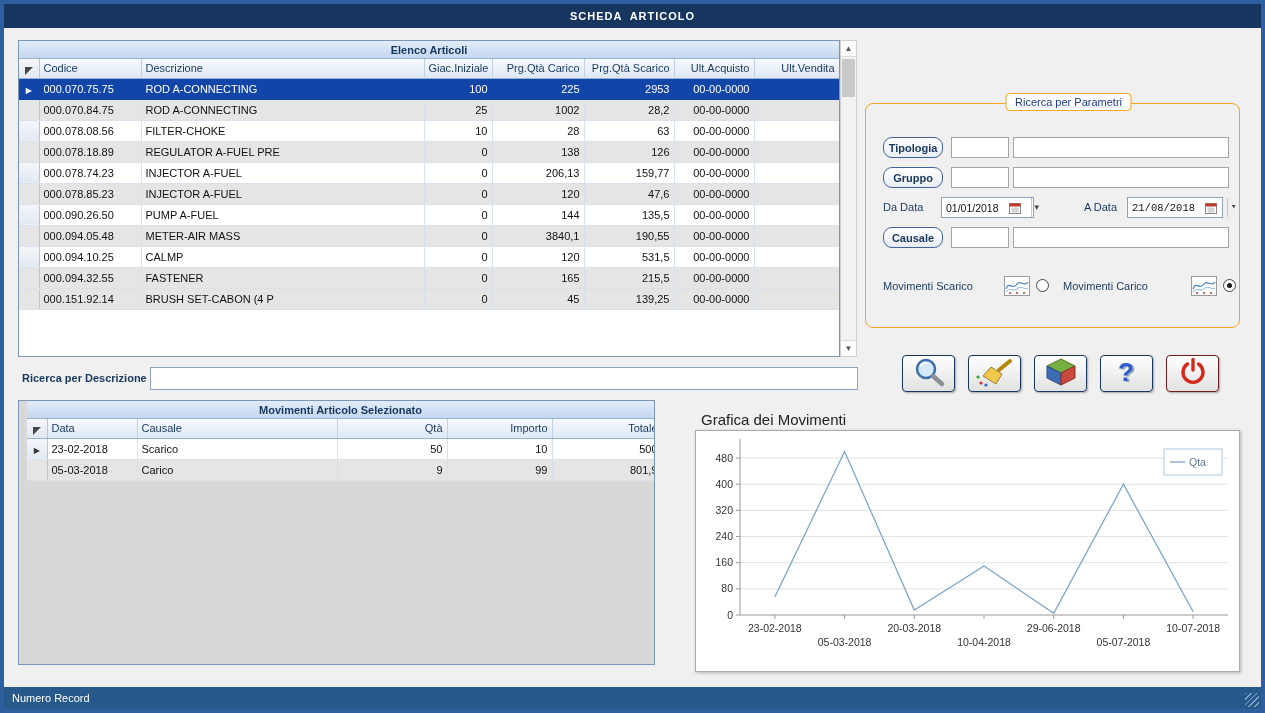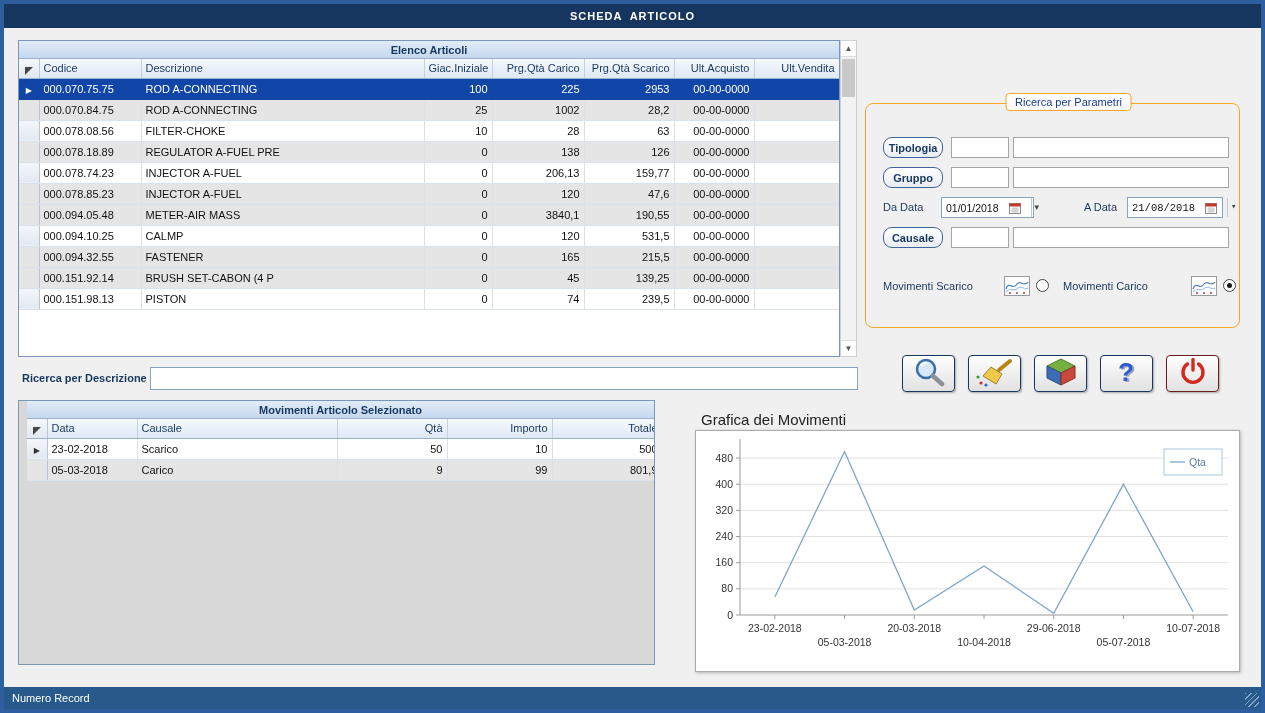--- a/index.html
+++ b/index.html
@@ -185,20 +185,30 @@
             <tr class="alt">
               <td class="ind"></td>
               <td class="l">000.078.85.23</td>
               <td class="l">INJECTOR A-FUEL</td>
               <td class="r">0</td>
               <td class="r">120</td>
               <td class="r">47,6</td>
               <td class="r">00-00-0000</td>
               <td class="r"></td>
             </tr>
+            <tr>
+              <td class="ind"></td>
+              <td class="l">000.090.26.50</td>
+              <td class="l">PUMP A-FUEL</td>
+              <td class="r">0</td>
+              <td class="r">144</td>
+              <td class="r">135,5</td>
+              <td class="r">00-00-0000</td>
+              <td class="r"></td>
+            </tr>
             <tr class="alt">
               <td class="ind"></td>
               <td class="l">000.094.05.48</td>
               <td class="l">METER-AIR MASS</td>
               <td class="r">0</td>
               <td class="r">3840,1</td>
               <td class="r">190,55</td>
               <td class="r">00-00-0000</td>
               <td class="r"></td>
             </tr>
@@ -222,30 +232,20 @@
               <td class="r">00-00-0000</td>
               <td class="r"></td>
             </tr>
             <tr class="alt">
               <td class="ind"></td>
               <td class="l">000.151.92.14</td>
               <td class="l">BRUSH SET-CABON (4 P</td>
               <td class="r">0</td>
               <td class="r">45</td>
               <td class="r">139,25</td>
-              <td class="r">00-00-0000</td>
-              <td class="r"></td>
-            </tr>
-            <tr>
-              <td class="ind"></td>
-              <td class="l">000.151.98.13</td>
-              <td class="l">PISTON</td>
-              <td class="r">0</td>
-              <td class="r">74</td>
-              <td class="r">239,5</td>
               <td class="r">00-00-0000</td>
               <td class="r"></td>
             </tr>
           </tbody>
         </table>
       </div>
   </div>
 
   <div class="vscroll">
     <div class="sb-btn">▲</div>

